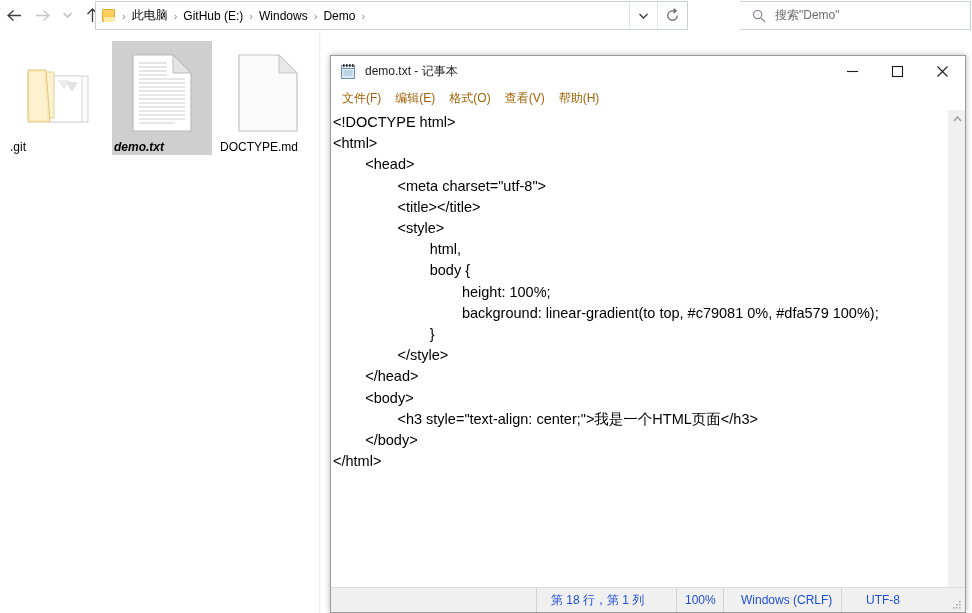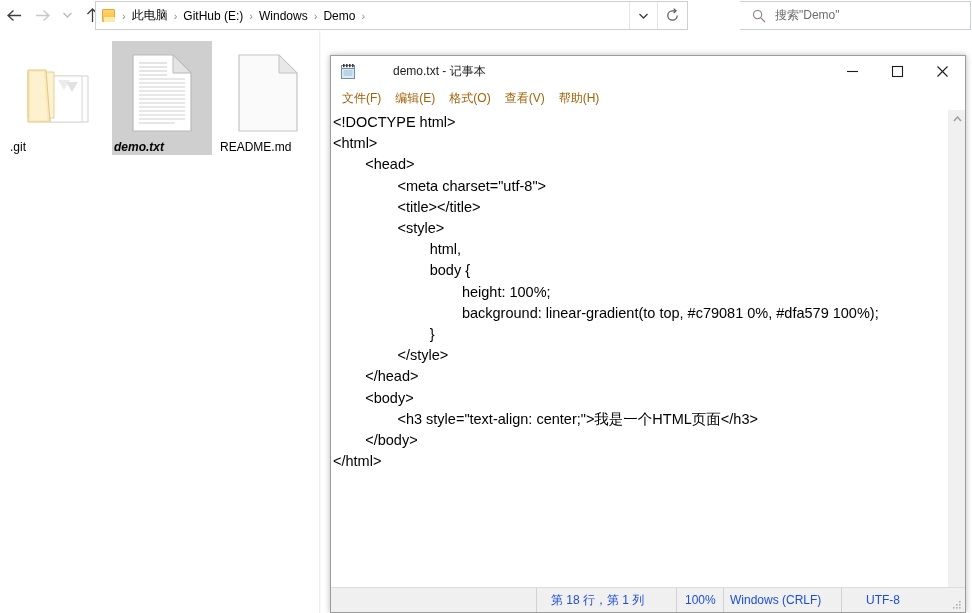--- a/index.html
+++ b/index.html
@@ -119,21 +119,21 @@
   #notepad {
     position: absolute; left: 330px; top: 55px;
     width: 636px; height: 558px;
     background: #ffffff;
     border: 1px solid #9b9b9b;
     box-shadow: 0 0 6px rgba(0,0,0,0.28);
     overflow: hidden;
   }
   #np-titlebar {
     position: relative; height: 31px; background: #ffffff;
-    display: flex; align-items: center; gap: 28px;
+    display: flex; align-items: center;
   }
   #np-icon {
     width: 17px; height: 17px; margin-left: 9px; margin-right: 8px;
     position: relative; flex: 0 0 auto;
   }
   #np-title {
     font-size: 12px; color: #1b1b1b; white-space: nowrap;
   }
   .np-ctrl {
     position: absolute; top: 0; width: 45px; height: 30px;
@@ -200,21 +200,21 @@
   }
   .sb-cell {
     height: 25px; display: flex; align-items: center;
     border-left: 1px solid #d2d2d2;
     padding-left: 14px;
     white-space: nowrap;
   }
   #sb-spacer { width: 205px; height: 25px; }
   #sb-pos { width: 140px; }
   #sb-zoom { width: 47px; padding-left: 8px; }
-  #sb-eol { width: 118px; padding-left: 6px; }
+  #sb-eol { width: 118px; padding-left: 17px; }
   #sb-enc { width: 100px; padding-left: 24px; }
   #sb-grip {
     position: absolute; right: 3px; bottom: 3px;
     width: 10px; height: 10px;
   }
 </style>
 </head>
 <body>
 
 <div id="explorer">
@@ -333,21 +333,21 @@
     </div>
 
     <div class="file-item" style="left:218px; top:10px;">
       <div class="file-icon-wrap">
         <svg width="62" height="80" viewBox="0 0 62 80">
           <path d="M2 2 L42 2 L60 20 L60 78 L2 78 Z" fill="#fafafa" stroke="#c4c4c4" stroke-width="1.2"></path>
           <path d="M42 2 L60 20 L42 20 Z" fill="#e8e8e8" stroke="#c4c4c4" stroke-width="1"></path>
         </svg>
       </div>
       <div>
-        <span class="file-label">README.md</span>
+        <span class="file-label">DOCTYPE.md</span>
       </div>
     </div>
   </div>
 </div>
 
 <div id="notepad">
 
   <div id="np-titlebar">
     <span id="np-icon">
       <svg width="17" height="17" viewBox="0 0 17 17">

